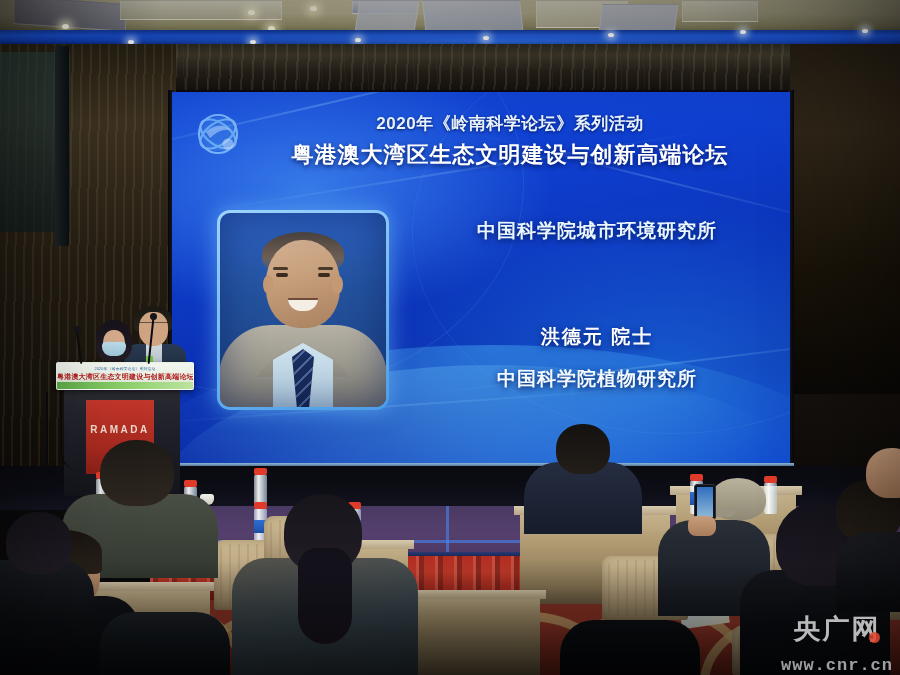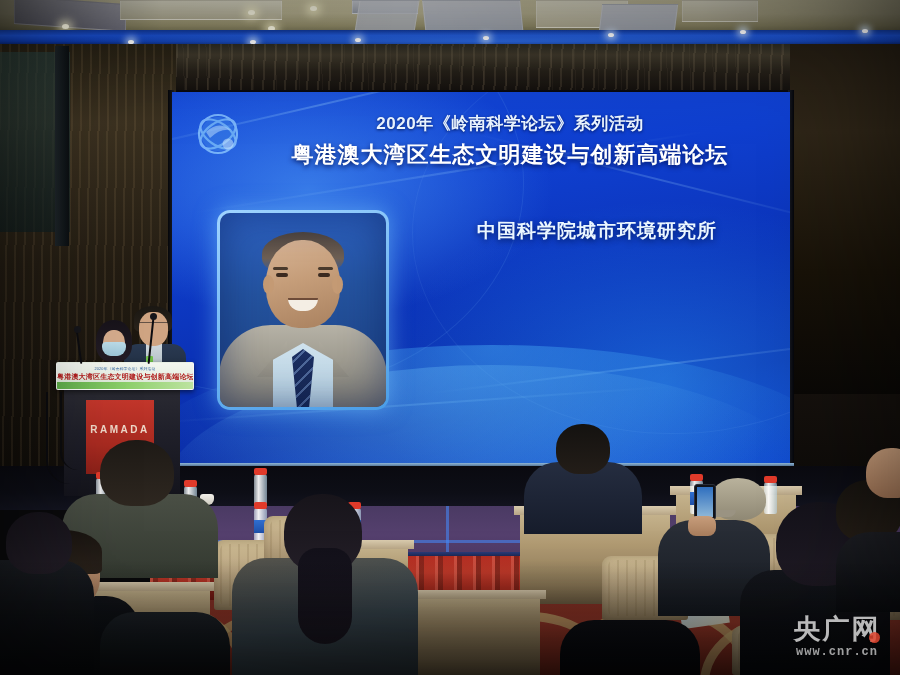--- a/index.html
+++ b/index.html
@@ -236,21 +236,21 @@
   .fg-dark{position:absolute;left:0;top:560px;width:900px;height:115px;
     background:linear-gradient(180deg,rgba(0,0,0,0) 0%,rgba(0,0,0,.30) 45%,rgba(0,0,0,.55) 100%);
     pointer-events:none;}
   .vignette{position:absolute;inset:0;pointer-events:none;
     box-shadow:inset 0 0 120px rgba(0,0,0,.55);}
 
   
   .wm{position:absolute;left:778px;top:616px;width:118px;text-align:center;}
   .wm-main{font-size:27px;font-weight:bold;color:rgba(255,255,255,.72);letter-spacing:2px;line-height:1;
     text-shadow:0 1px 2px rgba(0,0,0,.4);}
-  .wm-url{margin-top:2px;font-size:12px;font-weight:bold;color:rgba(255,255,255,.62);letter-spacing:1px;
+  .wm-url{margin-top:13px;font-size:17px;font-weight:bold;color:rgba(255,255,255,.62);letter-spacing:1px;
     font-family:"Liberation Mono","DejaVu Sans Mono",monospace;}
   .wm-dot{position:absolute;right:16px;top:16px;width:11px;height:11px;border-radius:50%;
     background:#e0452f;opacity:.85;}
 </style>
 </head>
 <body>
 
 <div id="stage-wrap">
 
   <div class="ceiling"></div>
@@ -337,20 +337,22 @@
         <div class="pf-mouth"></div>
         <div class="pf-vig"></div>
       </div>
     </div>
 
     <div class="scr-quote">
       <div class="q-line">中国科学院城市环境研究所</div>
     </div>
 
     <div class="scr-speaker">
+      <div class="sp-name">洪德元  院士</div>
+      <div class="sp-org">中国科学院植物研究所</div>
     </div>
   </div>
   <div class="scr-bottomtrim"></div>
 
   <div class="stage-dark"></div>
   <div class="stage-floor"></div>
   <div class="floor-line" style="left:168px;top:540px;width:726px;height:3px;"></div>
   <div class="floor-line" style="left:446px;top:506px;width:3px;height:50px;"></div>
   <div class="floor-line" style="left:690px;top:506px;width:3px;height:42px;"></div>
   <div class="skirt-top"></div>

